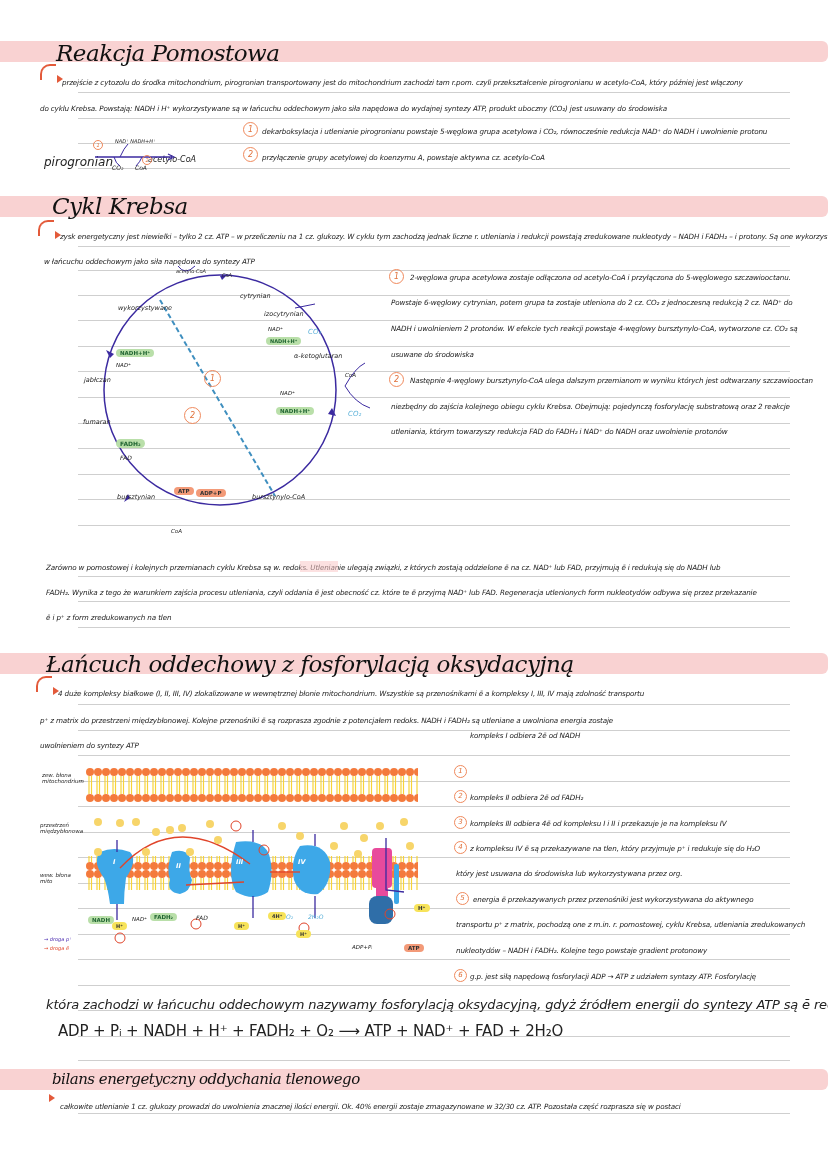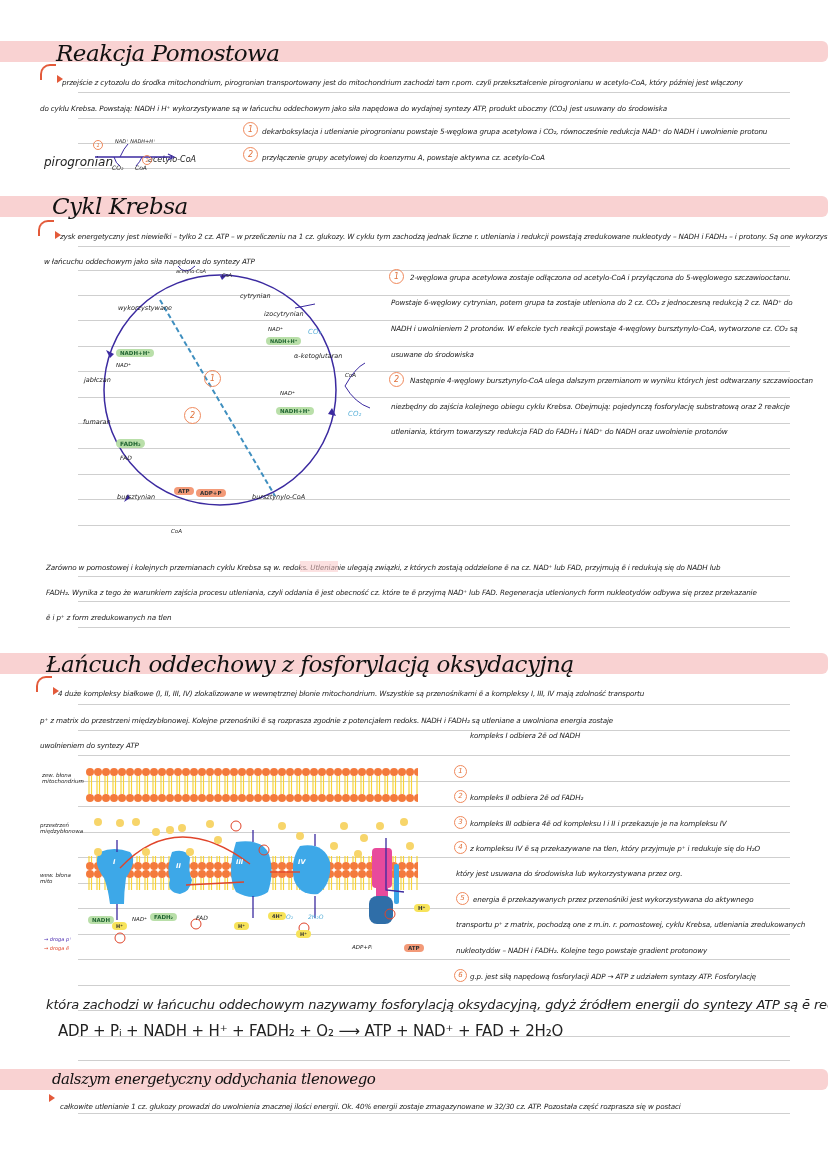--- a/index.html
+++ b/index.html
@@ -281,16 +281,16 @@
   <div class="t" style="left:456px;top:946px">nukleotydów – NADH i FADH₂. Kolejne tego powstaje gradient protonowy</div>
   <div class="num" style="left:454px;top:969px;width:11px;height:11px;line-height:11px;font-size:7px">6</div>
   <div class="t" style="left:470px;top:972px">g.p. jest siłą napędową fosforylacji ADP → ATP z udziałem syntazy ATP. Fosforylację</div>
 
   <div class="t" style="left:46px;top:997px;font-size:13px">która zachodzi w łańcuchu oddechowym nazywamy fosforylacją oksydacyjną, gdyż źródłem energii do syntezy ATP są ē redukujące tlen</div>
   <div class="t" style="left:58px;top:1022px;font-size:15px;font-style:normal">ADP + Pᵢ + NADH + H⁺ + FADH₂ + O₂ ⟶ ATP + NAD⁺ + FAD + 2H₂O</div>
 </section>
 
 <section>
   <div class="band" style="top:1069px;height:21px"></div>
-  <div class="h" style="left:52px;top:1070px;font-size:15px">dalszym energetyczny oddychania tlenowego</div>
+  <div class="h" style="left:52px;top:1070px;font-size:15px">bilans energetyczny oddychania tlenowego</div>
   <div style="position:absolute;left:49px;top:1094px;border-left:6px solid #e35a3a;border-top:4px solid transparent;border-bottom:4px solid transparent"></div>
   <div class="t" style="left:60px;top:1102px">całkowite utlenianie 1 cz. glukozy prowadzi do uwolnienia znacznej ilości energii. Ok. 40% energii zostaje zmagazynowane w 32/30 cz. ATP. Pozostała część rozprasza się w postaci</div>
 </section>
 
 </body></html>

